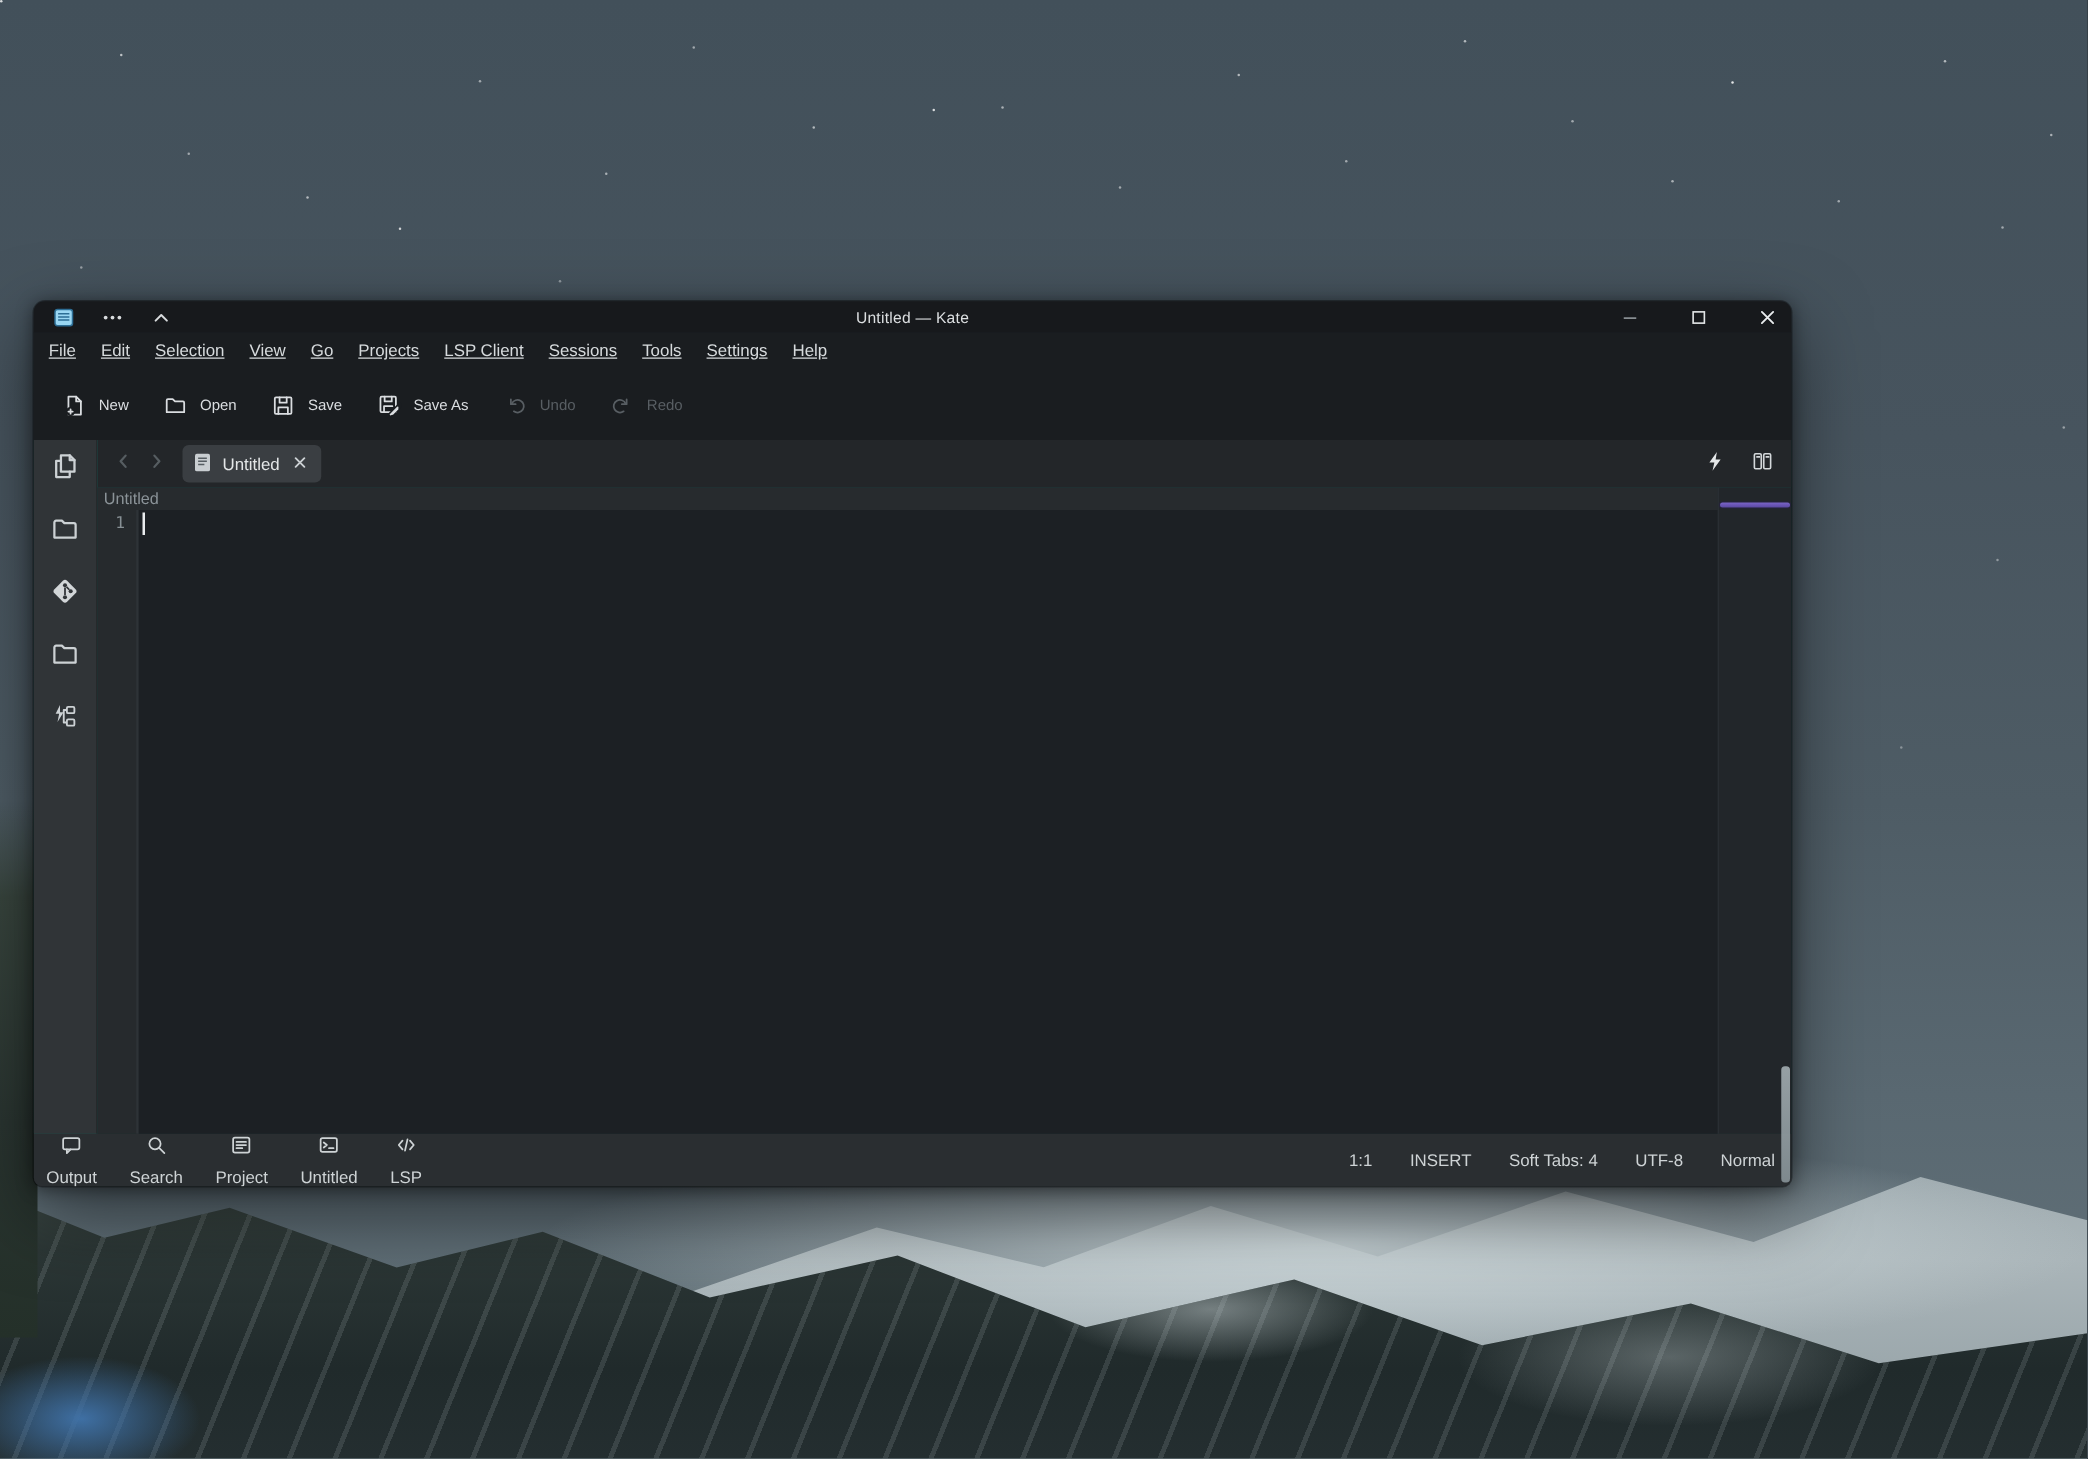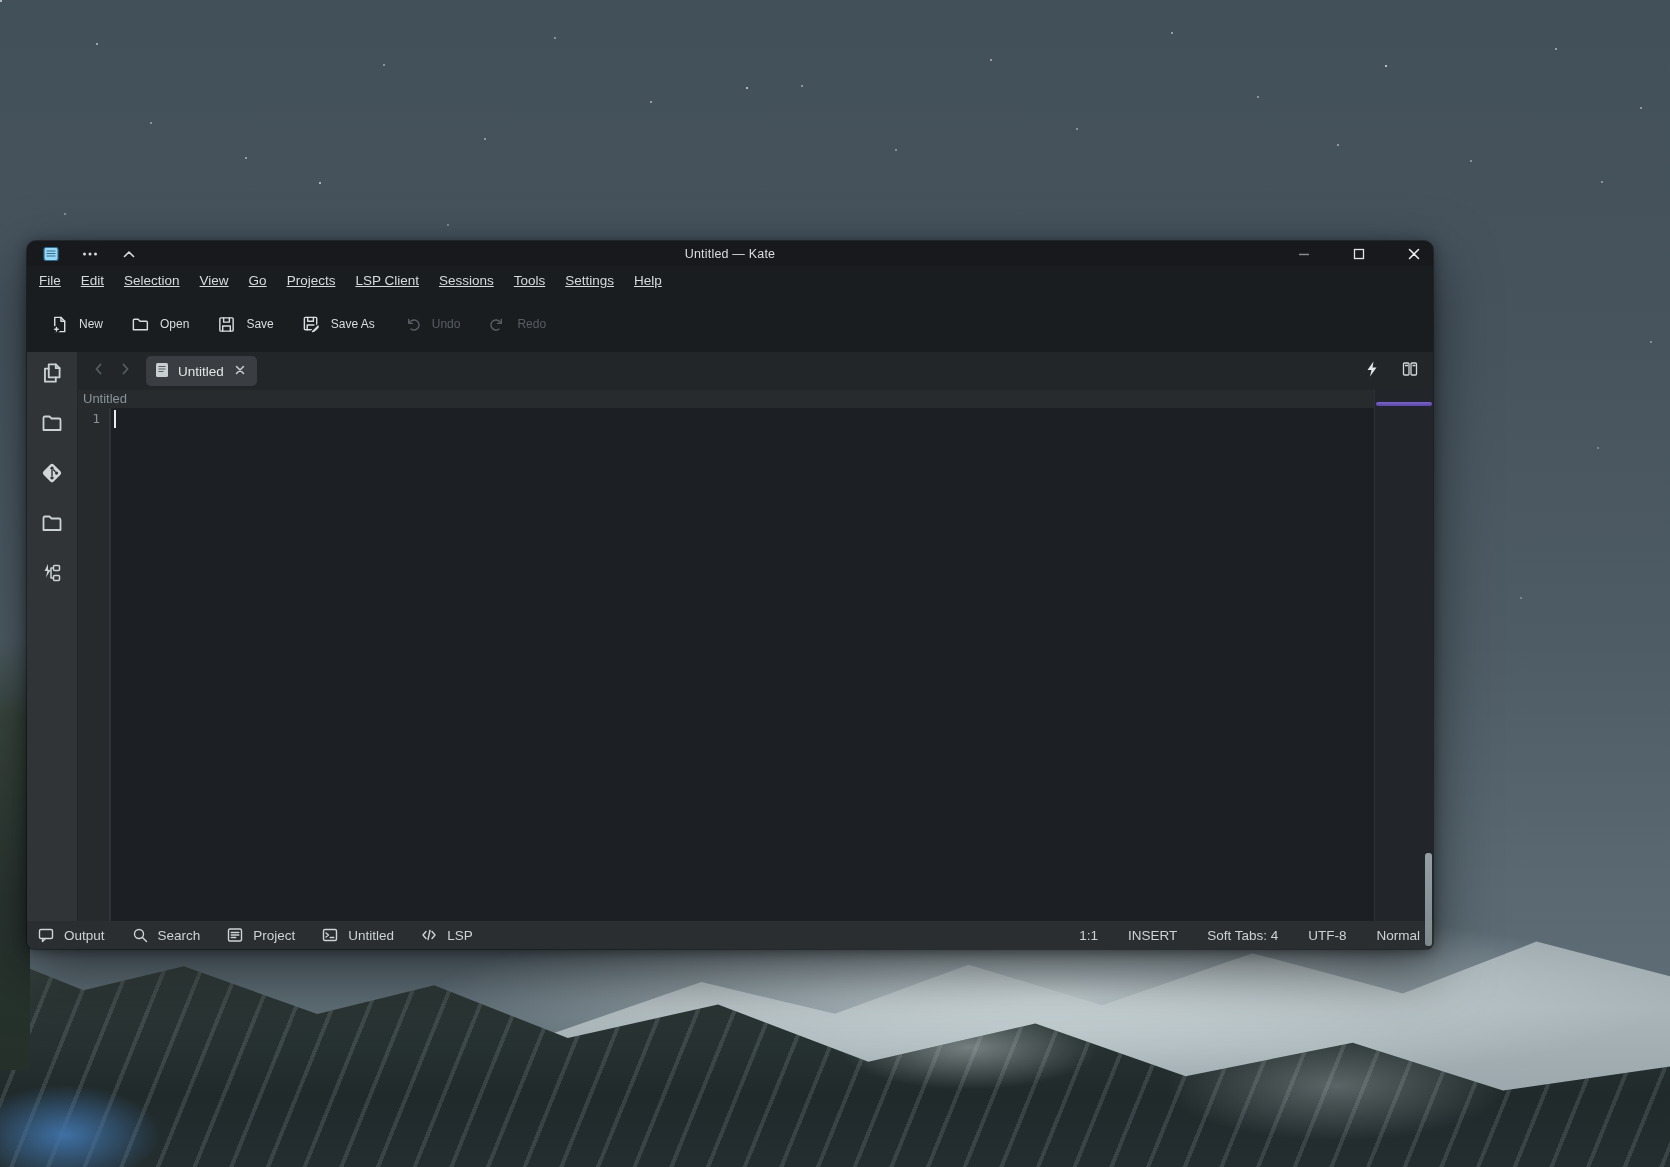--- a/index.html
+++ b/index.html
@@ -76,21 +76,21 @@
     font-family:"DejaVu Sans Mono",monospace;text-align:right;padding:3px 9px 0 0;
     box-sizing:border-box;border-right:2px solid #2e3337;}
   .textarea{flex:1;position:relative;background:#1c2024;}
   .cursor{position:absolute;left:3px;top:2px;width:2px;height:18px;background:#e9ecee;}
   .scrollcol{flex:0 0 59px;background:#22262a;border-left:1px solid #2d3237;
     display:flex;flex-direction:column;padding:12px 1px 0;box-sizing:border-box;}
   .scroll-indicator{height:4px;border-radius:2px;background:linear-gradient(180deg,#7a64c8,#5a48a2);
     box-shadow:0 0 0 1px rgba(40,30,80,.4);}
   .statusbar{flex:0 0 28px;background:#2a2e31;display:flex;align-items:center;
     padding:0 13px 0 10px;font-size:13.5px;color:#ced3d5;gap:26px;}
-  .sb-item{display:flex;align-items:center;gap:9px;}
+  .sb-item{display:flex;align-items:center;gap:9px;flex-direction:column;}
   .sb-item svg{display:block;}
   .sb-right{margin-left:auto;display:flex;align-items:center;gap:30px;}
   .edge-thumb{position:absolute;right:1px;bottom:3px;width:7px;height:93px;border-radius:3px;
     background:linear-gradient(180deg,#b3bec2,#93a0a5);opacity:.8;z-index:5;}
 </style>
 </head>
 <body>
 
 <div class="desktop">
   <div class="stars"></div>

